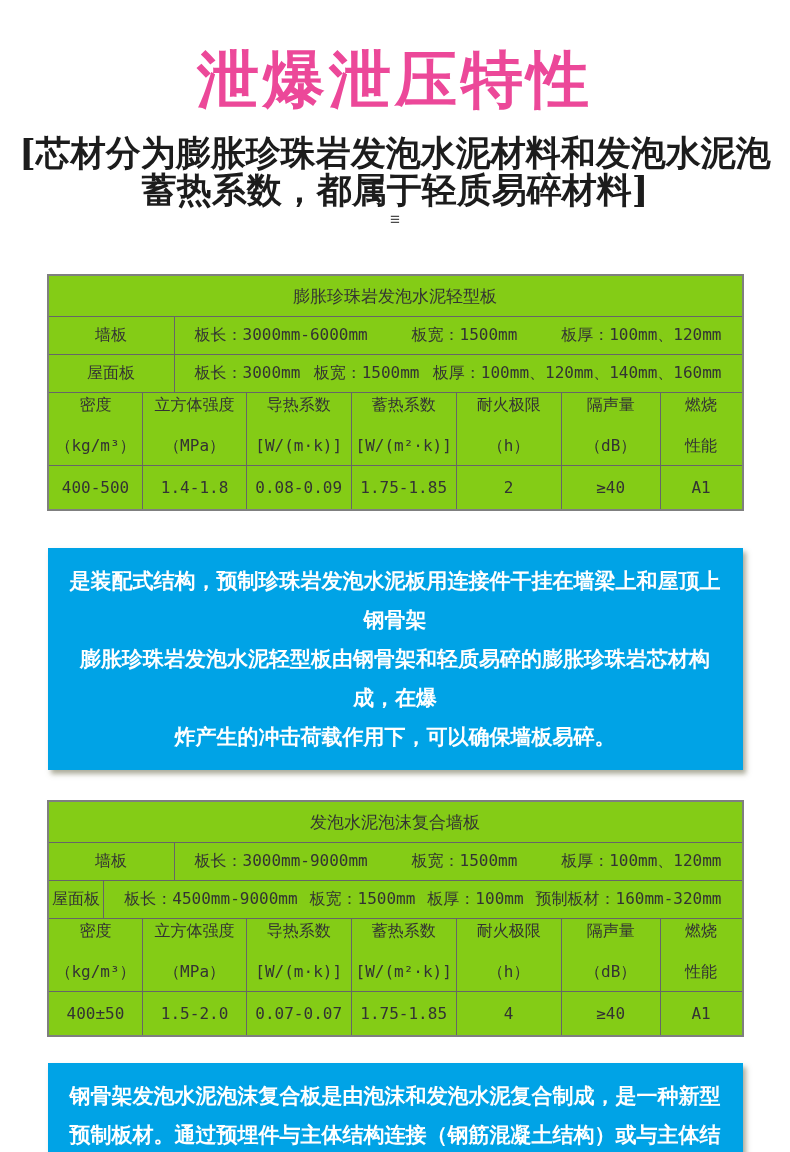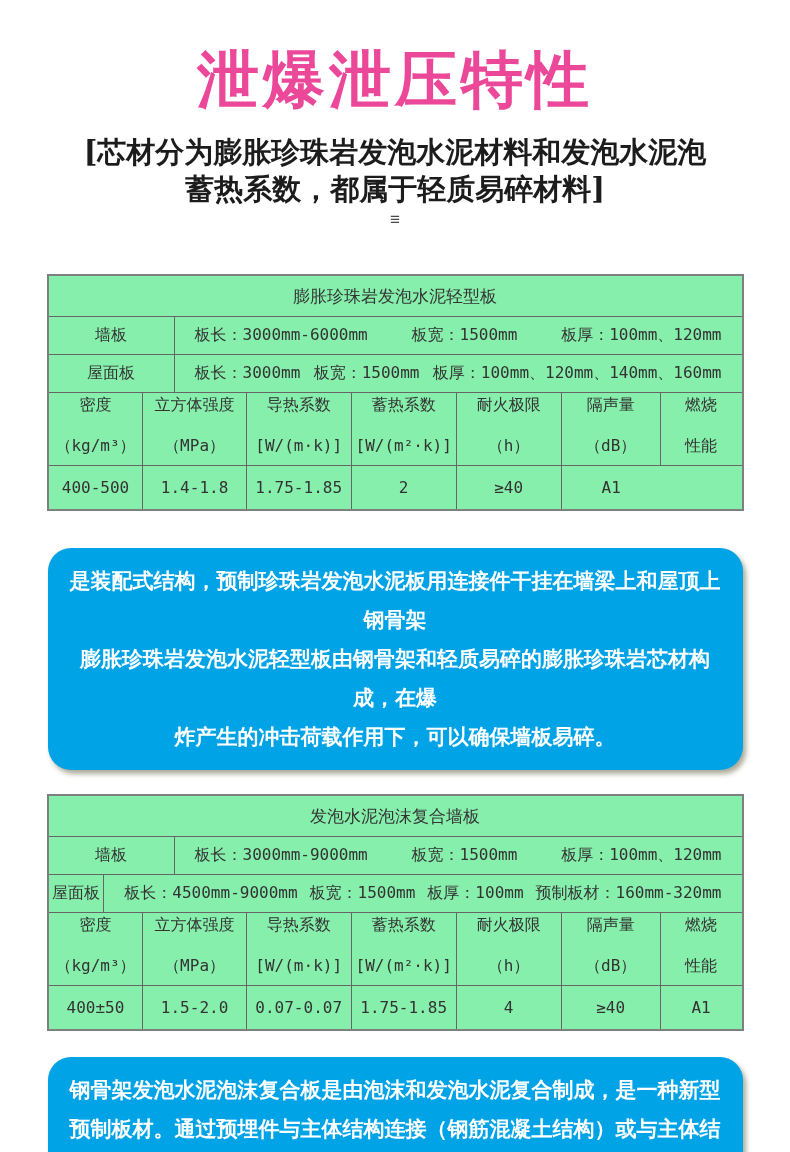--- a/index.html
+++ b/index.html
@@ -20,44 +20,44 @@
     font-size: 62px;
     line-height: 72px;
     letter-spacing: 4px;
     text-align: center;
     color: #ec4899;
   }
   .subtitle {
     margin-top: 18px;
     font-family: "DejaVu Serif", "Liberation Serif", serif;
     font-weight: 700;
-    font-size: 29px;
+    font-size: 35px;
     line-height: 37px;
     text-align: center;
     color: #1c1c1c;
   }
   .divider-mark {
     margin-top: 2px;
     height: 24px;
     text-align: center;
     font-size: 17px;
     color: #4a4a4a;
   }
   
   .spec-table {
     width: 697px;
     margin: 0 auto;
     border: 2px solid #7f7f7f;
     color: #333333;
     font-size: 16px;
     font-family: "DejaVu Sans Mono", "Liberation Sans", sans-serif;
-    background: #86efac;
+    background: #84cc16;
   }
   .spec-table.first { margin-top: 40px; }
-  .spec-table.second { margin-top: 24px; }
+  .spec-table.second { margin-top: 30px; }
   .t-title {
     height: 41px;
     display: flex; align-items: center; justify-content: center;
     font-size: 17px;
     border-bottom: 1px solid var(--table-border, #666666);
   }
   .t-dimrow {
     display: flex;
     height: 38px;
     border-bottom: 1px solid var(--table-border, #666666);
@@ -101,21 +101,20 @@
     margin: 0 auto;
     background: var(--accent-blue, #00a3e6);
     color: var(--info-text-white, #ffffff);
     font-weight: 700;
     font-size: 21px;
     line-height: 39px;
     text-align: center;
     padding: 13px 20px 14px 20px;
     box-shadow: 3px 4px 5px rgba(90, 90, 55, 0.5);
     font-family: "Liberation Sans", sans-serif;
-    border-radius: 23px;
   }
   .info-box.first { margin-top: 37px; }
   .info-box.second { margin-top: 26px; }
 </style>
 </head>
 <body>
 
 <div class="page">
 
   <h1 class="title">泄爆泄压特性</h1>
@@ -175,20 +174,21 @@
       </div>
       <div class="t-hcell">
         <div>燃烧</div>
         <div>性能</div>
       </div>
     </div>
 
     <div class="t-perfvals">
       <div class="t-vcell">400-500</div>
       <div class="t-vcell">1.4-1.8</div>
+      <div class="t-vcell">0.08-0.09</div>
       <div class="t-vcell">1.75-1.85</div>
       <div class="t-vcell">2</div>
       <div class="t-vcell">≥40</div>
       <div class="t-vcell">A1</div>
     </div>
   </section>
 
   <section class="info-box first">
     <div>是装配式结构，预制珍珠岩发泡水泥板用连接件干挂在墙梁上和屋顶上钢骨架</div>
     <div>膨胀珍珠岩发泡水泥轻型板由钢骨架和轻质易碎的膨胀珍珠岩芯材构成，在爆</div>

